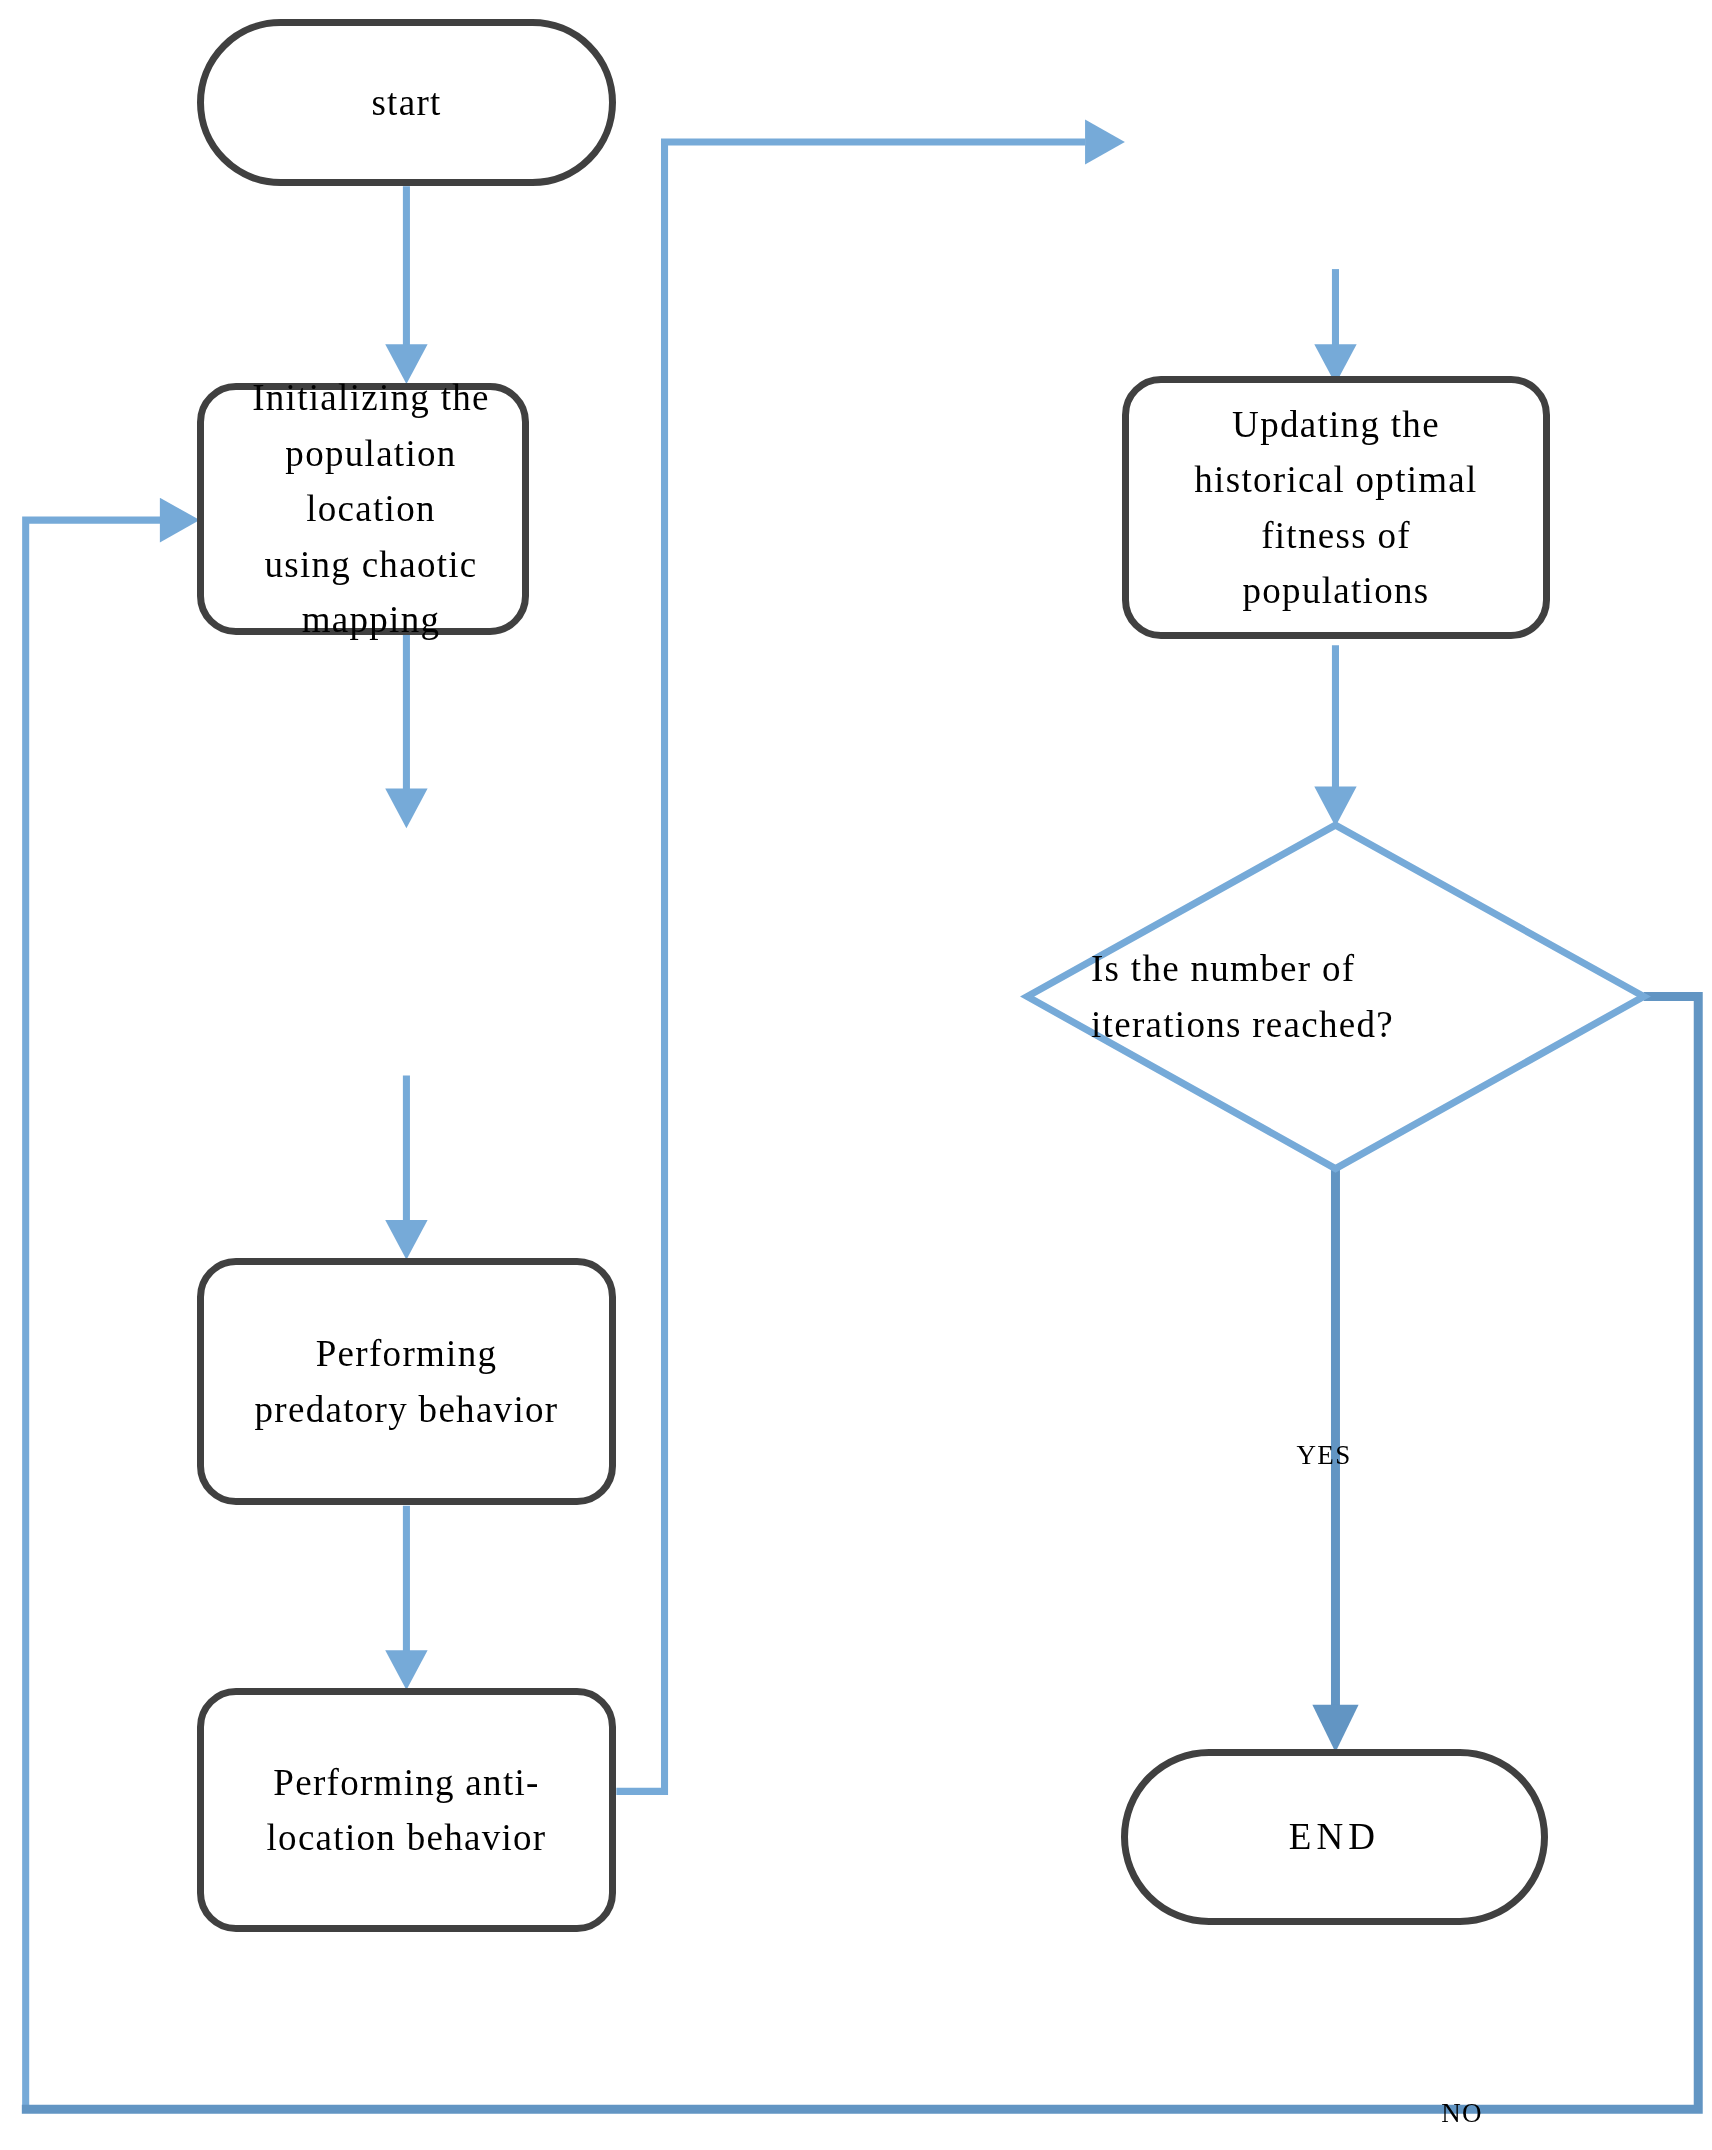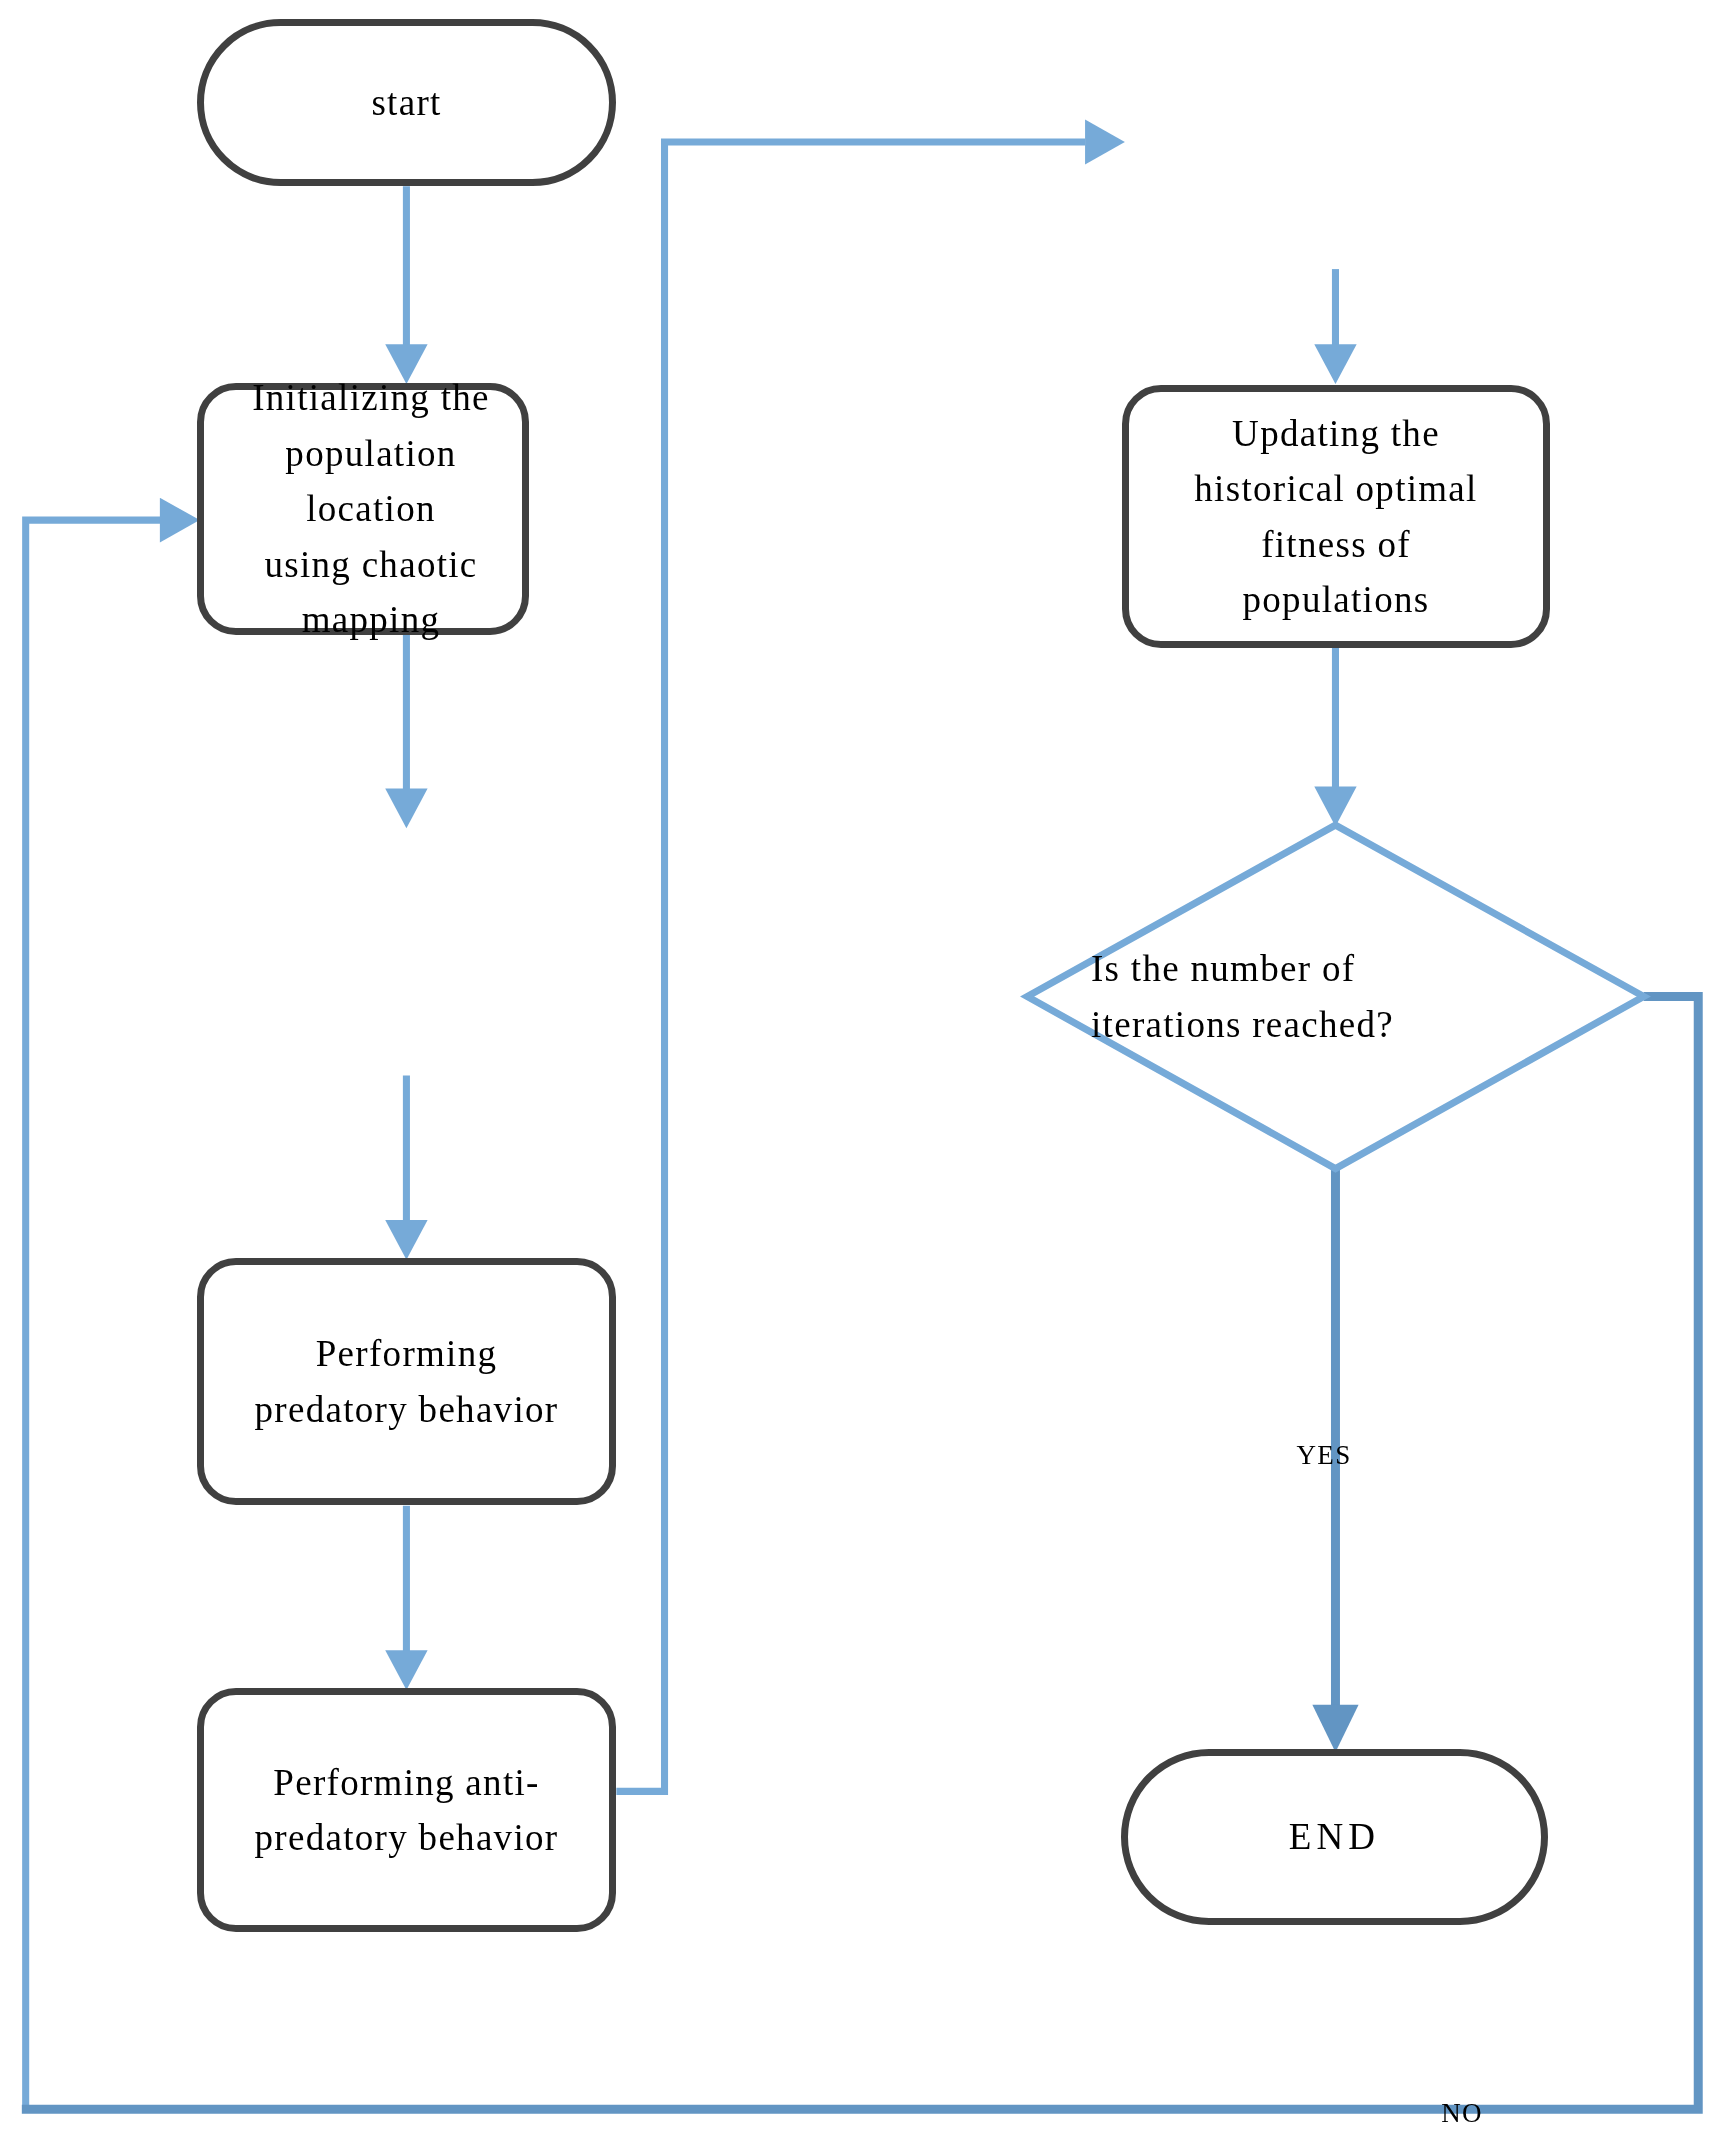--- a/index.html
+++ b/index.html
@@ -83,24 +83,24 @@
   <div class="node process" style="left:197px;top:383px;width:332px;height:252px;padding-left:16px;">Initializing the
 population location
 using chaotic
 mapping</div>
 
 
   <div class="node process" style="left:197px;top:1258px;width:419px;height:247px;text-align:center;">Performing
 predatory behavior</div>
 
   <div class="node process" style="left:197px;top:1688px;width:419px;height:244px;">Performing anti-
-predatory behavior</div>
+location behavior</div>
 
 
-  <div class="node process" style="left:1122px;top:385px;width:428px;height:263px;">Updating the
+  <div class="node process" style="left:1122px;top:376px;width:428px;height:263px;">Updating the
 historical optimal
 fitness of
 populations</div>
 
   <div class="node terminator" style="left:1121px;top:1749px;width:427px;height:176px;letter-spacing:5.1px;">END</div>
 
   <div class="diamond-label" style="left:1335px;top:996px;width:488px;">Is the number of
 iterations reached?</div>
 
   <div class="floating-label" style="left:1324px;top:1455px;">YES</div>

